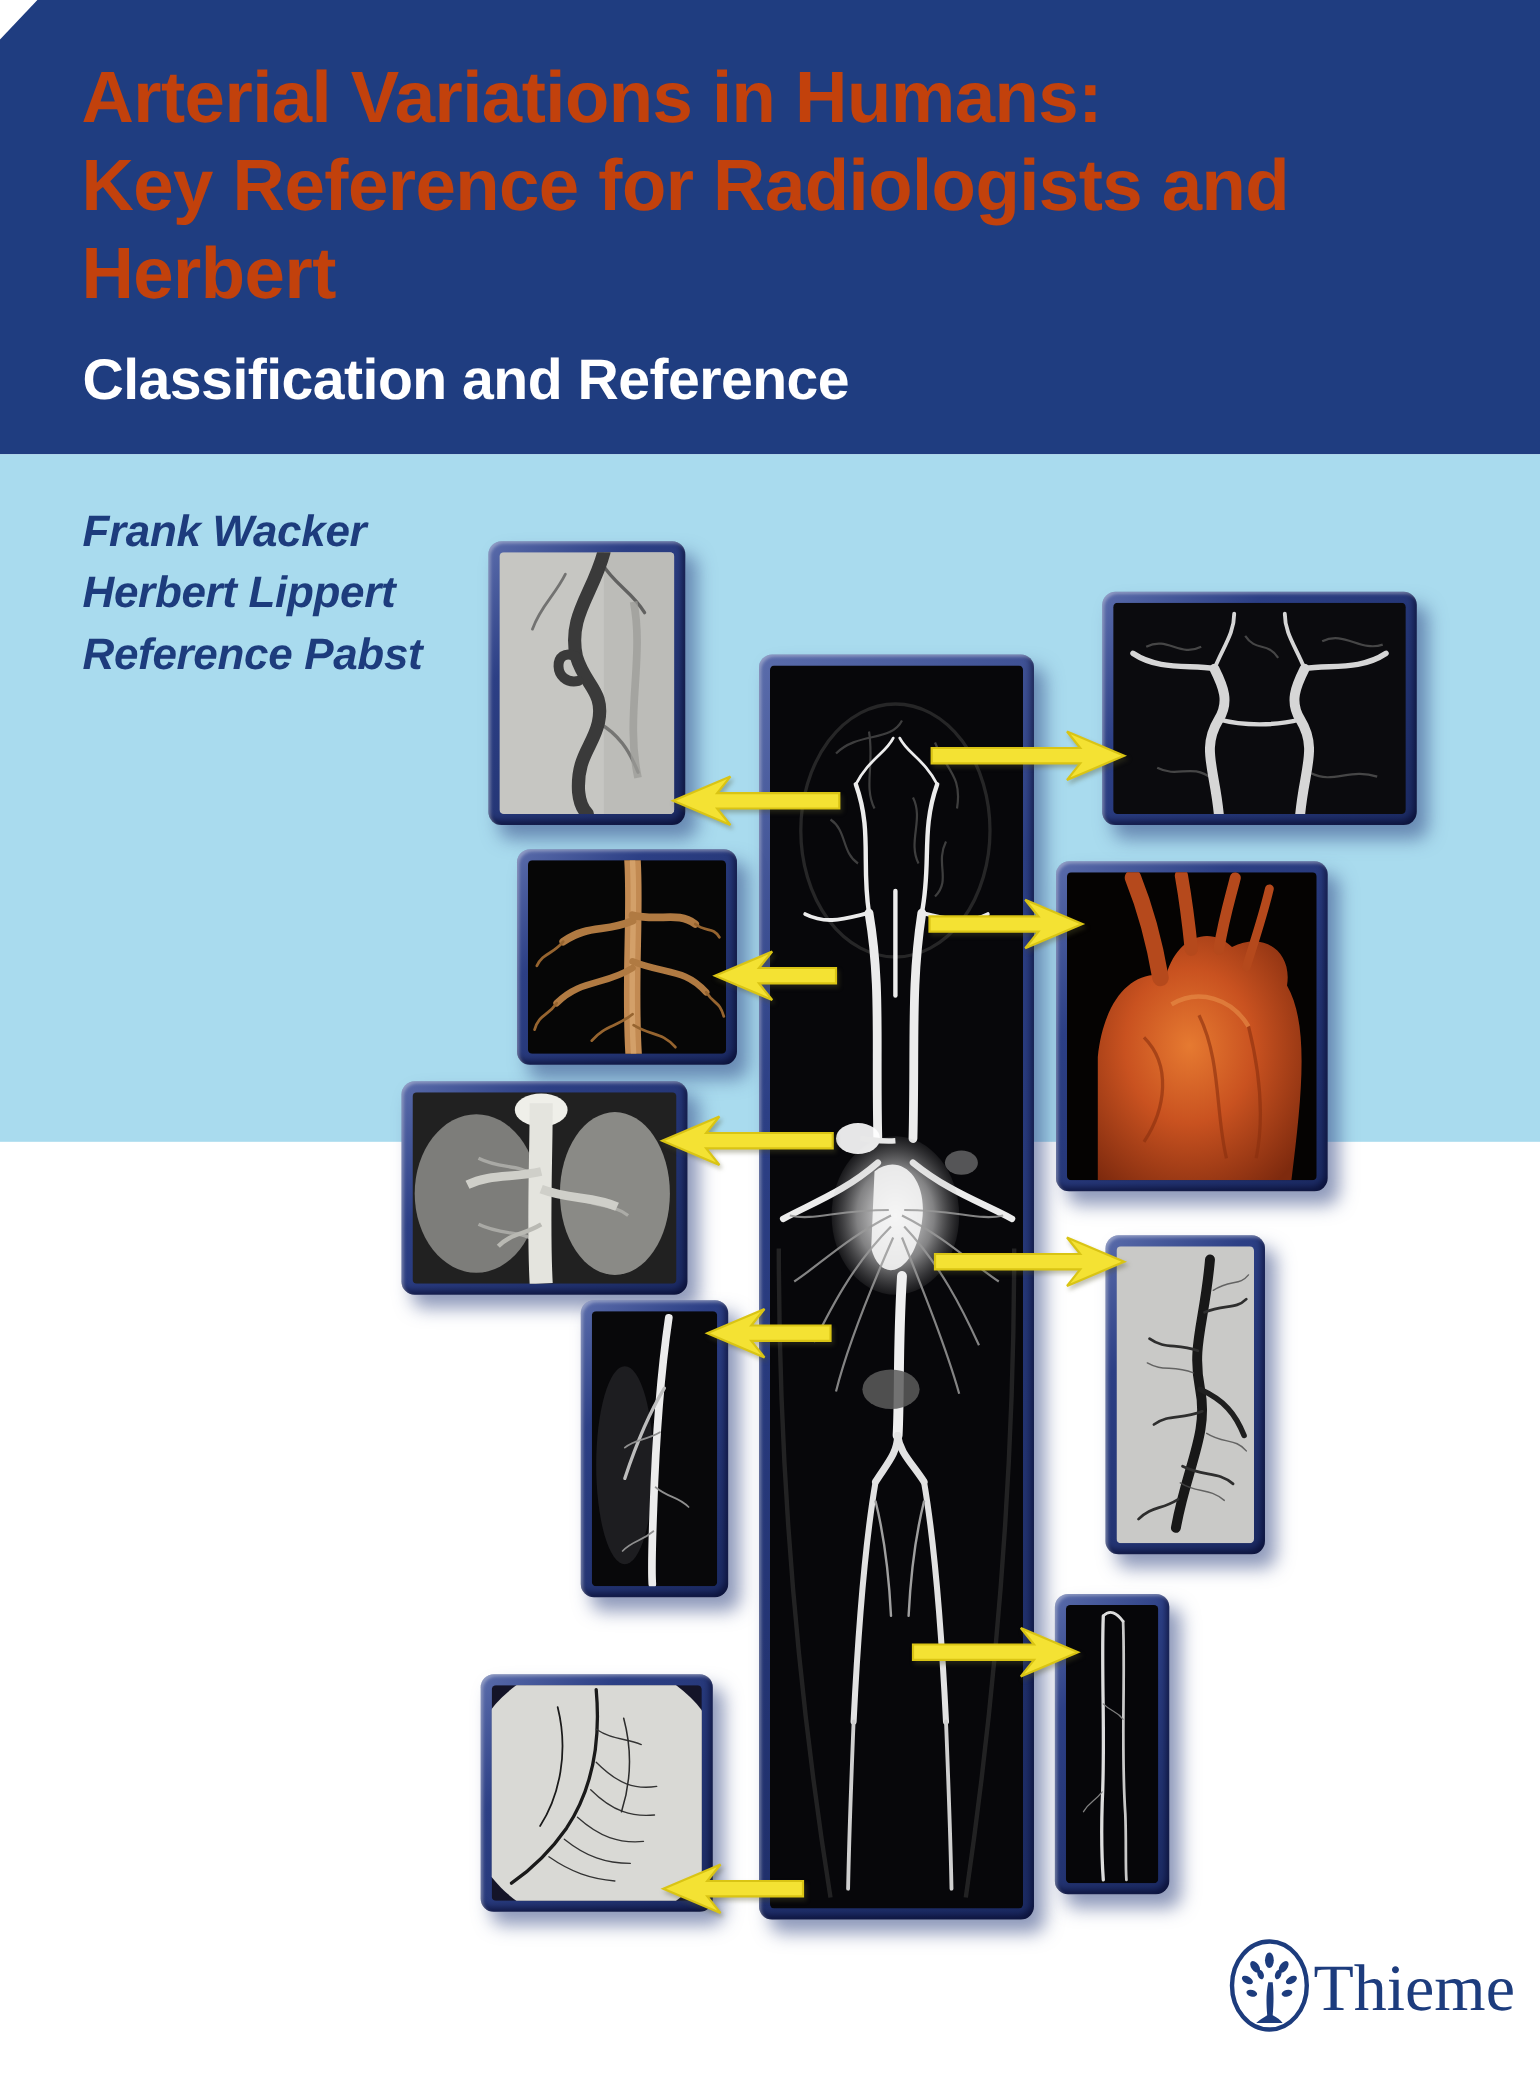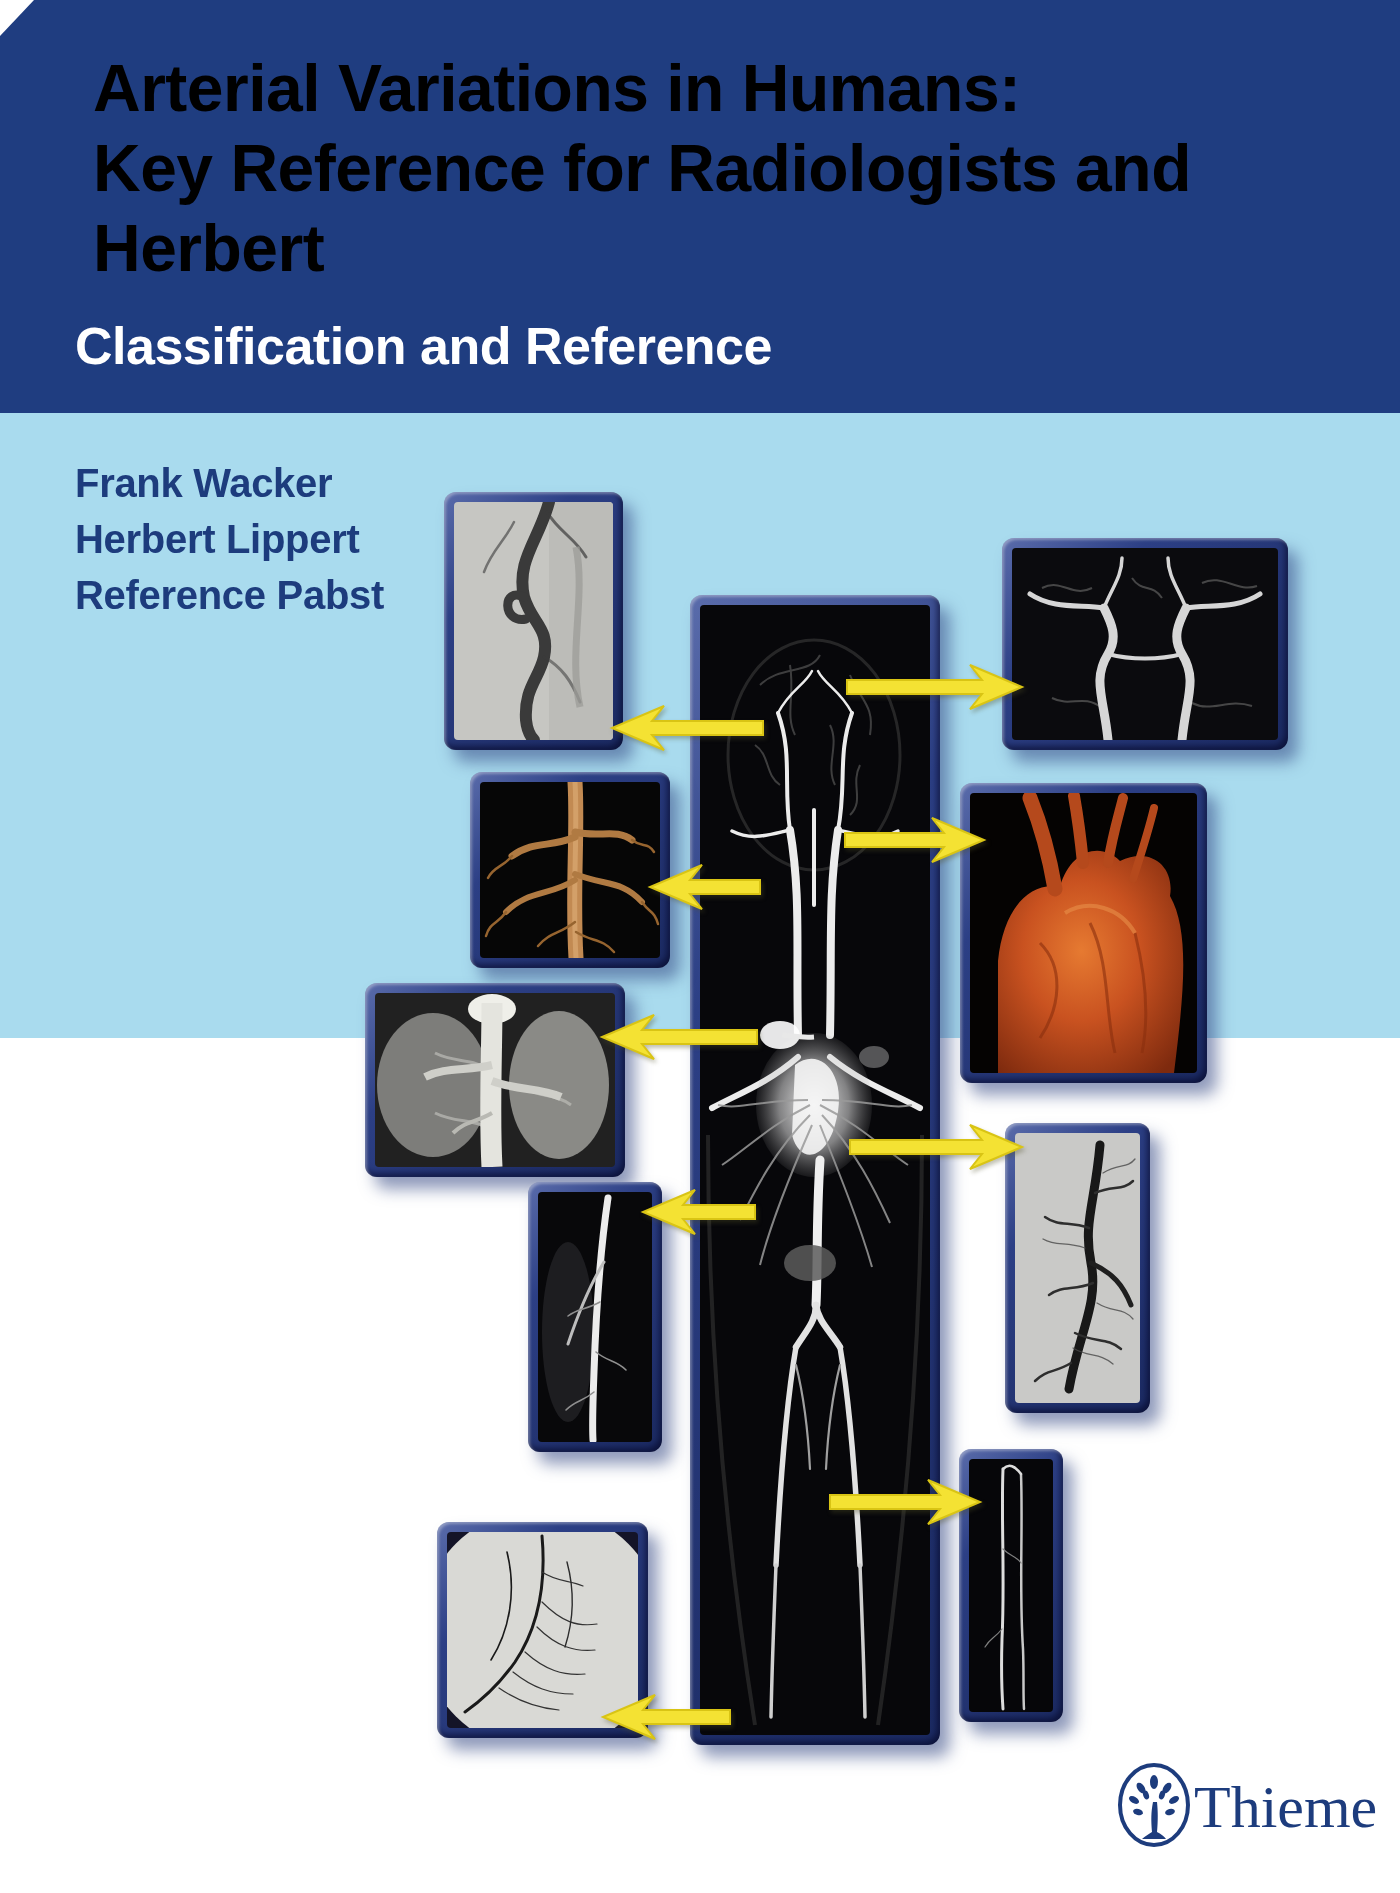--- a/index.html
+++ b/index.html
@@ -6,26 +6,26 @@
   .cover{
     position:relative; width:1400px; height:1893px; overflow:hidden;
     background:#ffffff; font-family:"Liberation Sans", sans-serif;
   }
   
   .band-top{position:absolute;left:0;top:0;width:1400px;height:413px;background:#1f3d80;}
   .band-light{position:absolute;left:0;top:413px;width:1400px;height:625px;background:#a9dbee;}
   .corner-notch{position:absolute;left:0;top:0;width:0;height:0;
     border-top:36px solid #ffffff;border-right:34px solid transparent;z-index:6;}
   
-  .title-block{position:absolute;left:93px;top:48px;z-index:3;color:#000000;
+  .title-block{position:absolute;left:74px;top:48px;z-index:3;color:#c2410c;
     font-size:66px;font-weight:700;line-height:80px;letter-spacing:-.5px;}
   .subtitle{position:absolute;left:75px;top:316px;z-index:3;color:#ffffff;
     font-size:52px;font-weight:600;letter-spacing:-.5px;}
   .authors{position:absolute;left:75px;top:455px;z-index:3;color:#1d3c7d;
-    font-size:40px;font-weight:700;line-height:56px;letter-spacing:-.3px;}
+    font-size:40px;font-weight:700;line-height:56px;letter-spacing:-.3px;font-style:italic;}
   
   .panel{position:absolute;box-sizing:border-box;padding:10px;border-radius:12px;z-index:2;
     background:linear-gradient(135deg,#5a6cab 0%,#2c3f85 30%,#1b2a62 100%);
     box-shadow:10px 12px 16px rgba(50,70,130,.55),
       inset 2px 2px 3px rgba(255,255,255,.35),
       inset -3px -4px 6px rgba(0,0,30,.55);}
   .panel svg{display:block;width:100%;height:100%;border-radius:4px;}
   .p-neck    {left:444px;top:492px;width:179px;height:258px;}
   .p-cerebral{left:1002px;top:538px;width:286px;height:212px;}
   .p-bronchial{left:470px;top:772px;width:200px;height:196px;}

